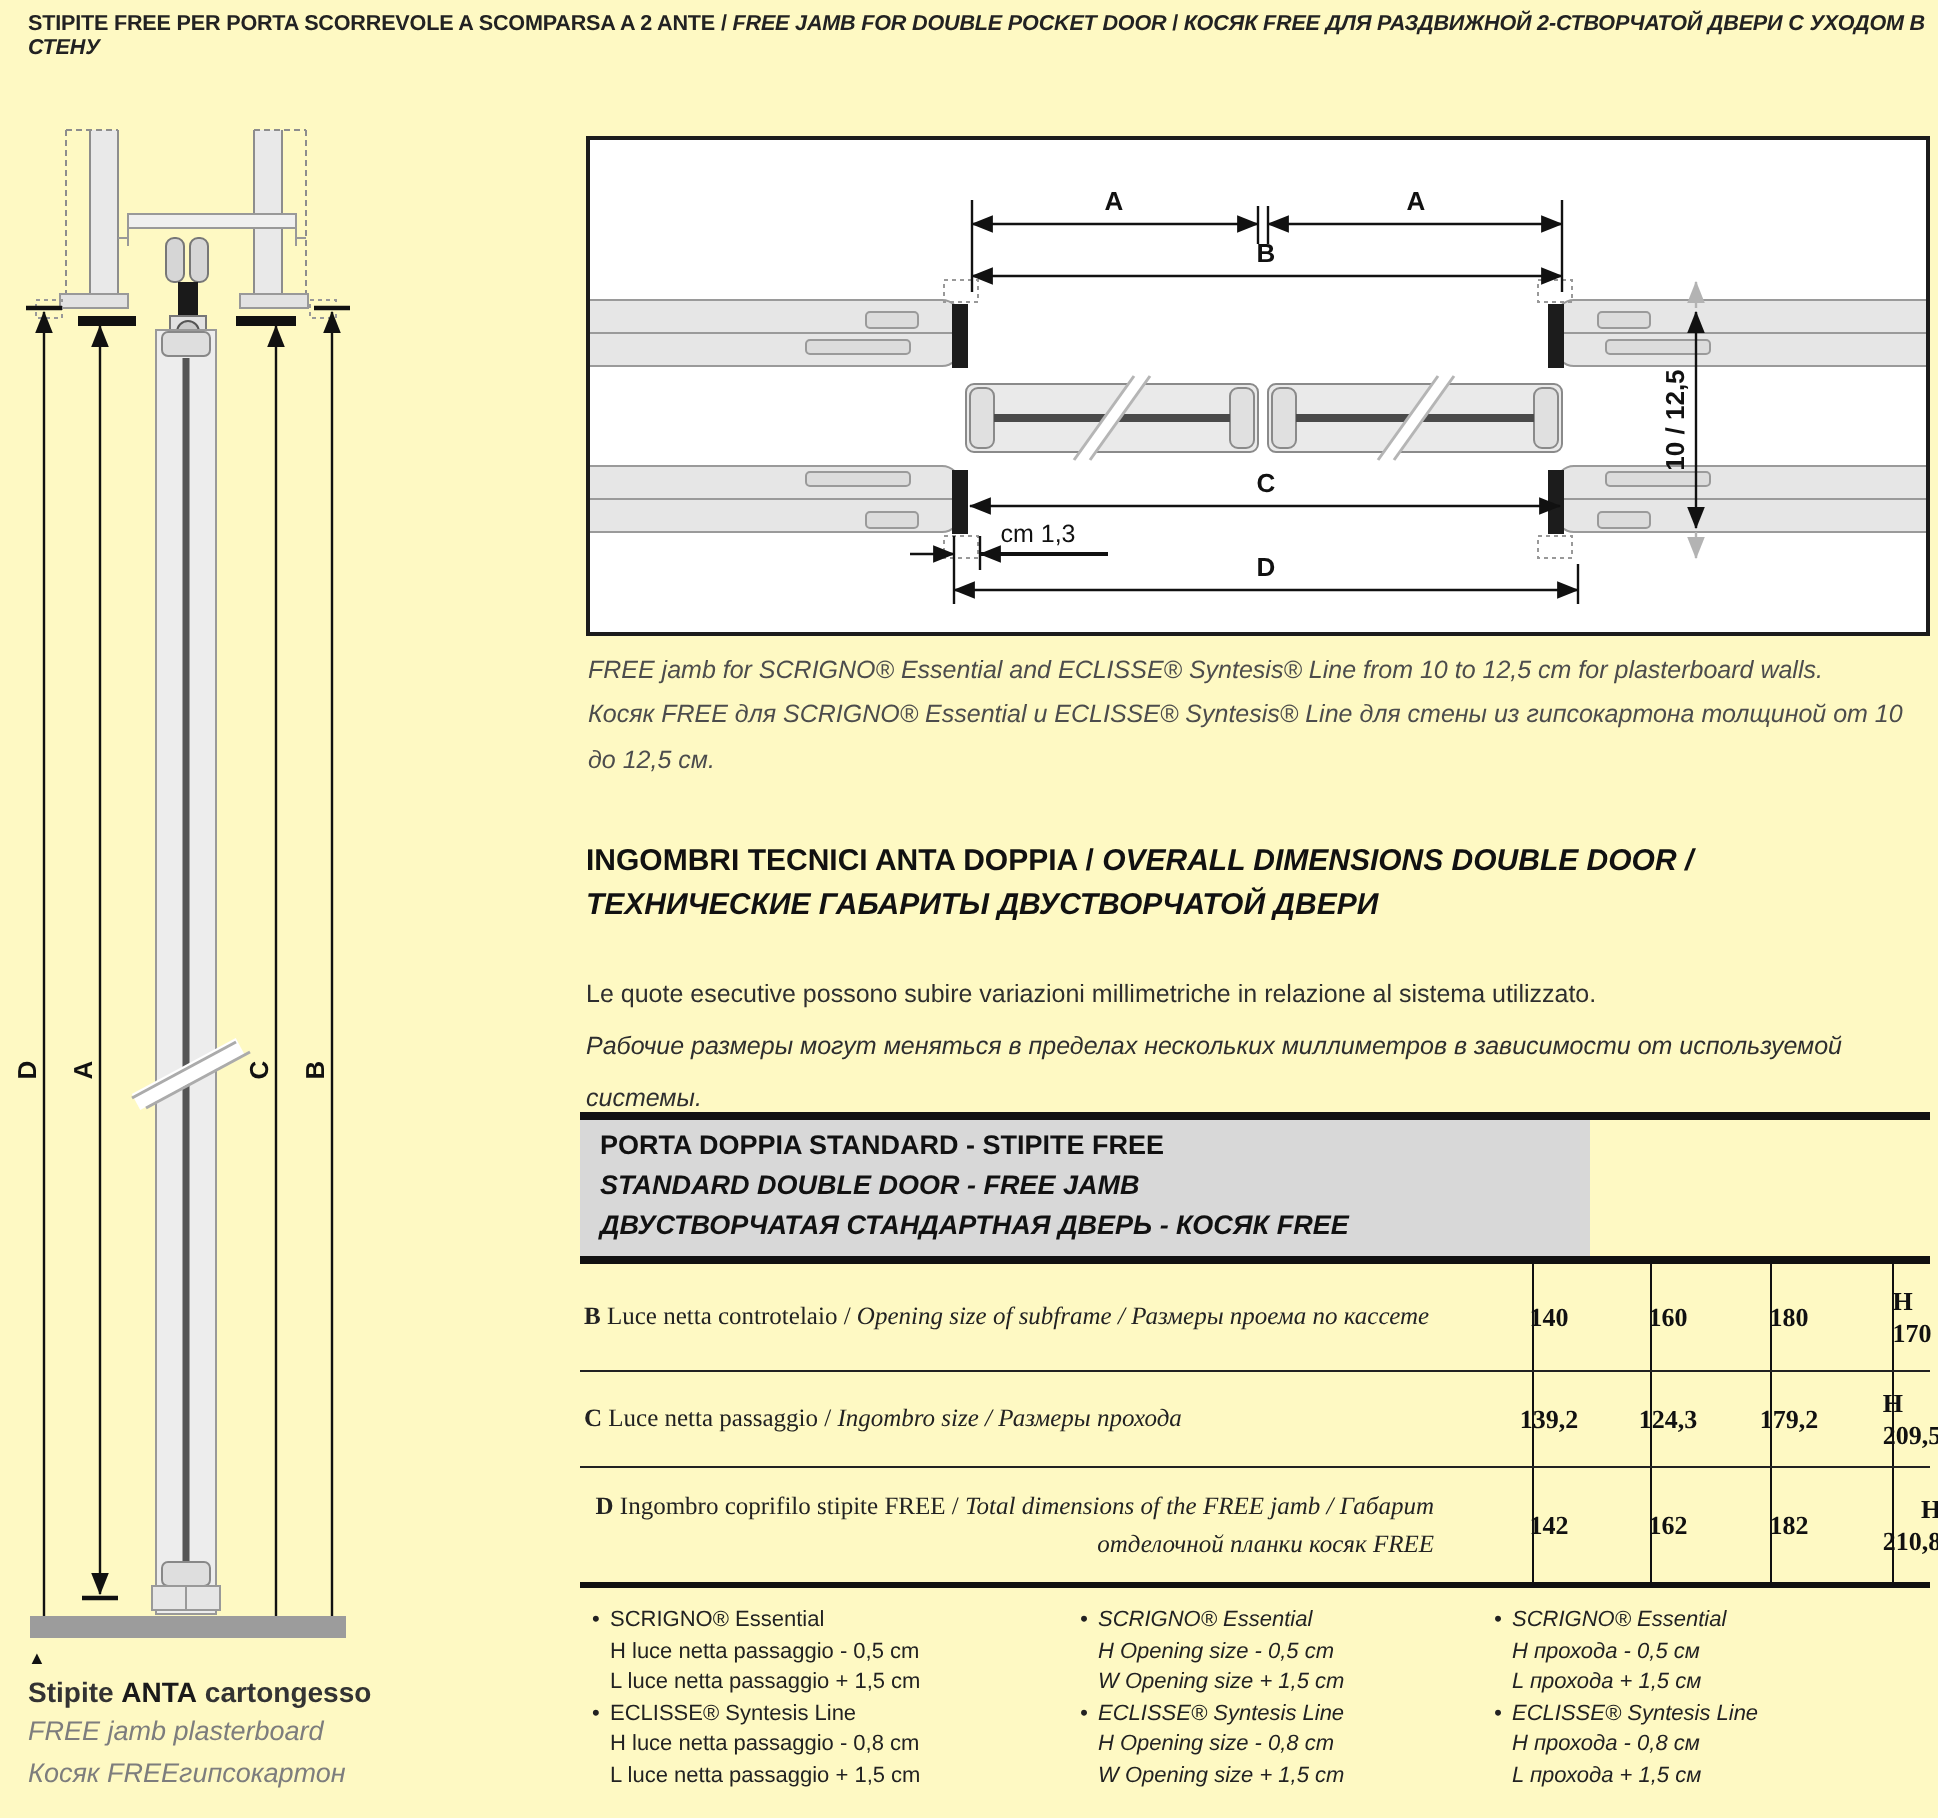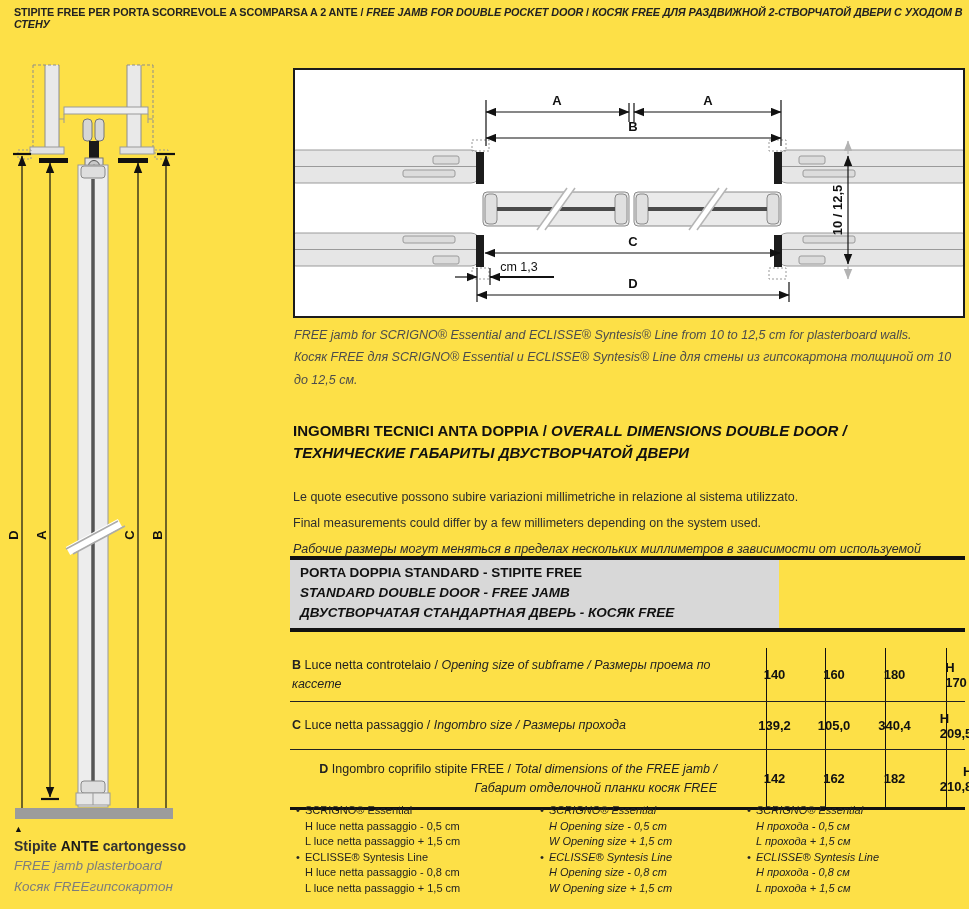--- a/index.html
+++ b/index.html
@@ -1,17 +1,17 @@
 <!DOCTYPE html>
 <html><head>
 <meta charset="utf-8">
 <style>
   html,body { margin:0; padding:0; background:#fff; }
   body { font-family:"Liberation Sans", sans-serif; }
-  #page { position:relative; width:969px; height:909px; background:#fde047; color:#1a1a1a; overflow:hidden; }
+  #page { position:relative; width:969px; height:909px; background:#fef9c3; color:#1a1a1a; overflow:hidden; }
   .abs { position:absolute; }
   .it-seg { font-style:normal; }
   .en-seg, .ru-seg { font-style:italic; }
 
   
   .top-header { left:14px; top:6px; width:950px; font-size:10.8px; font-weight:bold; color:#222; letter-spacing:-0.1px; }
 
   
   .plan-frame { left:293px; top:68px; width:668px; height:246px; border:2px solid #1c1c1c; background:#fff; }
 
@@ -21,25 +21,25 @@
 
   
   .heading { left:293px; top:420px; width:672px; font-size:15px; font-weight:bold; line-height:21.5px; color:#111; }
 
   
   .note { left:293px; top:484px; width:672px; font-size:12.5px; line-height:26px; color:#2e2e2e; }
 
   
   .band { left:290px; top:556px; width:675px; }
   .rule-thick { height:4px; background:#111; }
-  .band-box { width:479px; background:#d8d8d8; padding:3px 0 5px 10px; }
+  .band-box { width:479px; background:#d8d8d8; padding:3px 16px 5px 10px; }
   .band-box div { font-size:13.5px; font-weight:bold; line-height:20px; color:#111; }
 
   
-  .dim-table { left:290px; top:648px; width:675px; border-bottom:3px solid #111; }
+  .dim-table { left:290px; top:632px; width:675px; border-bottom:3px solid #111;font-family:Liberation Serif, serif; }
   .trow { display:grid; grid-template-columns:433px 59px 60px 61px 62px; }
   .trow + .trow { border-top:1px solid #222; }
   .tdesc { display:flex; align-items:center; padding:4px 6px 4px 2px; font-size:12.5px; line-height:19px; color:#222; }
   .tval { display:flex; align-items:center; justify-content:center; border-left:1.5px solid #111; font-size:13px; font-weight:bold; color:#111;margin-left:43px; }
   .r1 { height:53px; } .r2 { height:47px; } .r3 { height:57px;text-align:right; }
 
   
   .blist { top:803px; width:235px; font-size:11px; line-height:15.5px; color:#222; }
   .blist.c1 { left:296px; }
   .blist.c2 { left:540px; font-style:italic; }
@@ -217,21 +217,20 @@
     <div class="ru-seg">Косяк FREE для SCRIGNO® Essential и ECLISSE® Syntesis® Line для стены из гипсокартона толщиной от 10 до 12,5 см.</div>
   </div>
 
   <div class="abs heading">
     <div><span class="it-seg">INGOMBRI TECNICI ANTA DOPPIA / </span><span class="en-seg">OVERALL DIMENSIONS DOUBLE DOOR /</span></div>
     <div class="ru-seg">ТЕХНИЧЕСКИЕ ГАБАРИТЫ ДВУСТВОРЧАТОЙ ДВЕРИ</div>
   </div>
 
   <div class="abs note">
     <div class="it-seg">Le quote esecutive possono subire variazioni millimetriche in relazione al sistema utilizzato.</div>
-    <div class="it-seg">Final measurements could differ by a few millimeters depending on the system used.</div>
     <div class="ru-seg">Рабочие размеры могут меняться в пределах нескольких миллиметров в зависимости от используемой системы.</div>
   </div>
 
   <div class="abs band">
     <div class="rule-thick"></div>
     <div class="band-box">
       <div class="it-seg">PORTA DOPPIA STANDARD - STIPITE FREE</div>
       <div class="en-seg">STANDARD DOUBLE DOOR - FREE JAMB</div>
       <div class="ru-seg">ДВУСТВОРЧАТАЯ СТАНДАРТНАЯ ДВЕРЬ - КОСЯК FREE</div>
     </div>
@@ -246,22 +245,22 @@
       <div class="tval">140</div>
       <div class="tval">160</div>
       <div class="tval">180</div>
       <div class="tval">H 170</div>
     </div>
     <div class="trow r2">
       <div class="tdesc">
           <span><b>C</b> <span class="it-seg">Luce netta passaggio / </span><span class="en-seg">Ingombro size / </span><span class="ru-seg">Размеры прохода</span></span>
         </div>
       <div class="tval">139,2</div>
-      <div class="tval">105,0</div>
-      <div class="tval">340,4</div>
+      <div class="tval">124,3</div>
+      <div class="tval">179,2</div>
       <div class="tval">H 209,5</div>
     </div>
     <div class="trow r3">
       <div class="tdesc">
           <span><b>D</b> <span class="it-seg">Ingombro coprifilo stipite FREE / </span><span class="en-seg">Total dimensions of the FREE jamb / </span><span class="ru-seg">Габарит отделочной планки косяк FREE</span></span>
         </div>
       <div class="tval">142</div>
       <div class="tval">162</div>
       <div class="tval">182</div>
       <div class="tval">H 210,8</div>
@@ -288,18 +287,18 @@
     <div class="brand"><span class="blt">•</span><span>SCRIGNO® Essential</span></div>
     <div class="ln">H прохода - 0,5 см</div>
     <div class="ln">L прохода + 1,5 см</div>
     <div class="brand"><span class="blt">•</span><span>ECLISSE® Syntesis Line</span></div>
     <div class="ln">H прохода - 0,8 см</div>
     <div class="ln">L прохода + 1,5 см</div>
   </div>
 
   <div class="abs elev-caption">
     <div class="tri">▲</div>
-    <div class="l1"><span>Stipite </span><span class="x2">ANTE</span><span> cartongesso</span></div>
+    <div class="l1"><span>Stipite </span><span class="x2">ANTA</span><span> cartongesso</span></div>
     <div class="l2">FREE jamb plasterboard</div>
     <div class="l2">Косяк FREEгипсокартон</div>
   </div>
 
 </div>
 
 </body></html>

